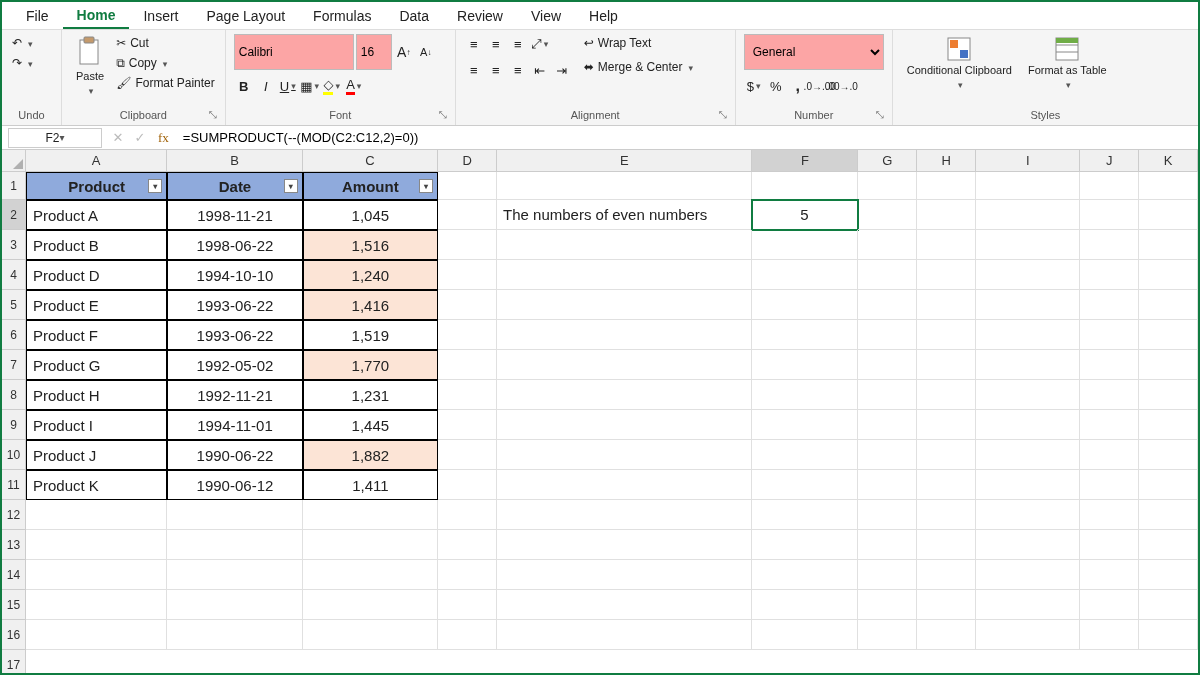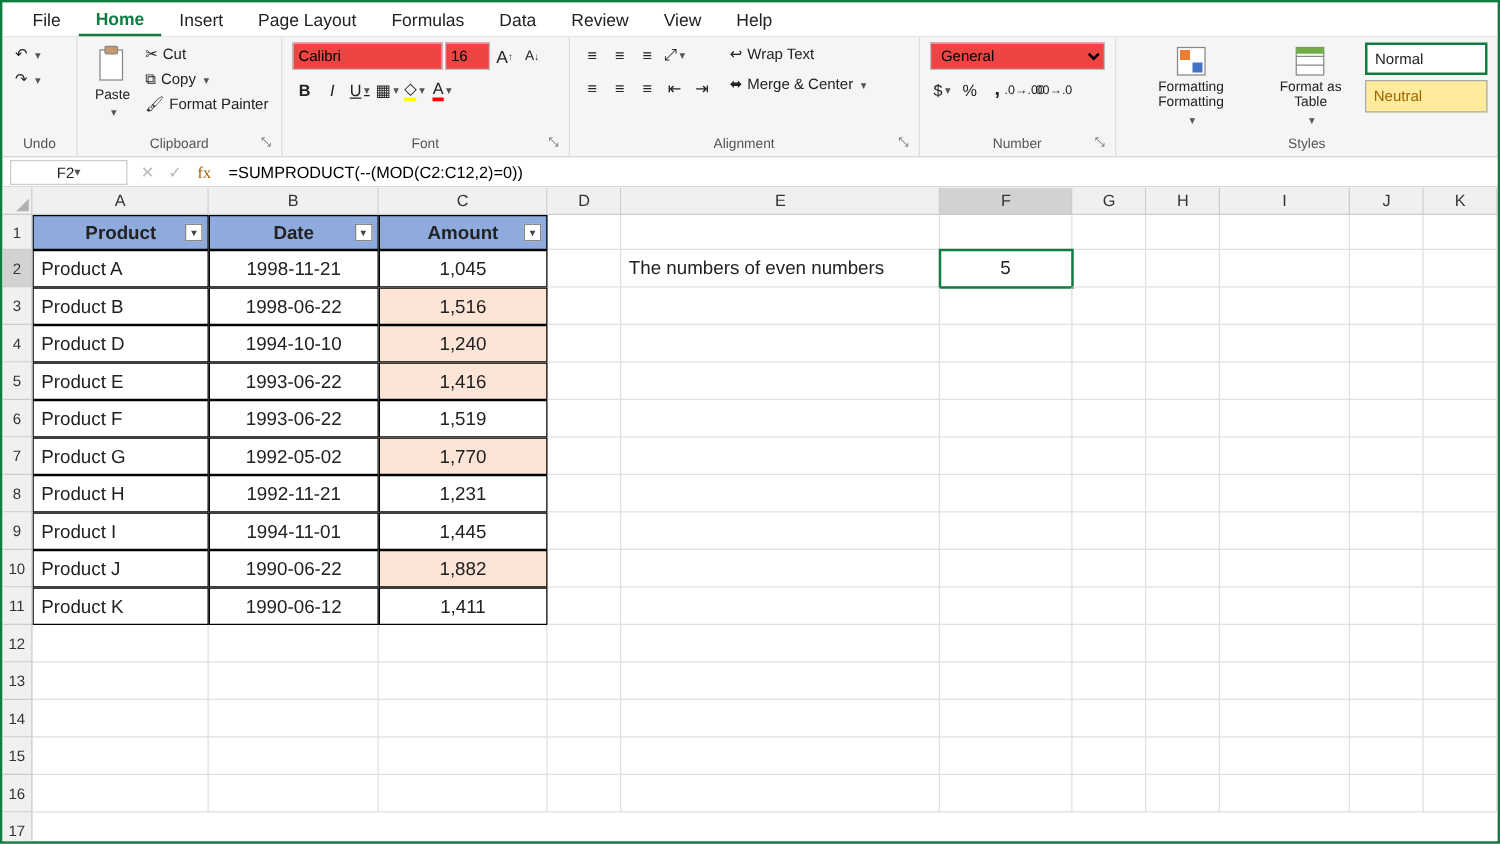--- a/index.html
+++ b/index.html
@@ -17,21 +17,21 @@
 .ribbon-group-label { text-align: center; font-size: 11px; color: #555; padding: 2px 0; }
 .ribbon-launcher { position: absolute; right: 4px; bottom: 4px; width: 12px; height: 12px; font-size: 10px; color: #666; }
 
 .btn-col { display: flex; flex-direction: column; gap: 2px; align-items: flex-start; }
 .btn-row { display: flex; gap: 2px; align-items: center; }
 .icon-btn { width: 20px; height: 20px; display: inline-flex; align-items: center; justify-content: center; cursor: pointer; }
 .ribbon-btn { display: flex; align-items: center; gap: 4px; font-size: 12px; padding: 2px 2px; cursor: pointer; }
 .vbtn { display: flex; flex-direction: column; align-items: center; font-size: 11px; gap: 2px; cursor: pointer; padding: 2px 6px; }
 .dd-arrow::after { content: "▾"; font-size: 9px; margin-left: 2px; color: #555; }
 
-.font-select { border: 1px solid #bbb; background: #ef4444; font-size: 12px; padding: 2px 4px; height: 22px; }
+.font-select { border: 1px solid #bbb; background: #fca5a5; font-size: 12px; padding: 2px 4px; height: 36px; }
 .font-name { width: 120px; }
 .font-size { width: 36px; }
 
 .style-box { width: 98px; height: 26px; border: 1px solid #aaa; font-size: 12px; display: flex; align-items: center; padding: 0 6px; }
 .style-normal { background: #fff; border: 2px solid #107c41; }
 .style-neutral { background: #ffeb9c; color: #9c6500; }
 
 
 .fbar { display: flex; height: 24px; border-bottom: 1px solid #ccc; align-items: center; background: #fff; }
 .name-box { width: 94px; border: 1px solid #ccc; margin: 2px 2px 2px 6px; padding: 2px 4px; font-size: 12px; display: flex; align-items: center; justify-content: center; }
@@ -219,36 +219,32 @@
   </div>
 
   <div class="ribbon-group" style="flex:1;border-right:none">
     <div class="ribbon-group-body">
       <div class="vbtn">
         <svg width="26" height="26">
             <rect x="2" y="2" width="22" height="22" fill="#fff" stroke="#888"></rect>
             <rect x="4" y="4" width="8" height="8" fill="#ed7d31"></rect>
             <rect x="14" y="14" width="8" height="8" fill="#4472c4"></rect>
           </svg>
-        <span style="text-align:center;line-height:1.1">Formatting Formatting</span>
+        <span style="text-align:center;line-height:1.1">Conditional Clipboard</span>
           <span class="dd-arrow"></span>
       </div>
       <div class="vbtn">
         <svg width="26" height="26">
             <rect x="2" y="2" width="22" height="22" fill="#fff" stroke="#888"></rect>
             <line x1="2" y1="9" x2="24" y2="9" stroke="#888"></line>
             <line x1="2" y1="16" x2="24" y2="16" stroke="#888"></line>
             <rect x="2" y="2" width="22" height="5" fill="#70ad47"></rect>
           </svg>
         <span style="text-align:center;line-height:1.1">Format as Table</span>
           <span class="dd-arrow"></span>
-      </div>
-      <div class="btn-col" style="gap:4px">
-        <div class="style-box style-normal">Normal</div>
-        <div class="style-box style-neutral">Neutral</div>
       </div>
     </div>
     <div class="ribbon-group-label">Styles</div>
   </div>
 </div>
 
 <div class="fbar">
   <div class="name-box">
     <span>F2</span>
     <span class="name-box-dd">▾</span>

